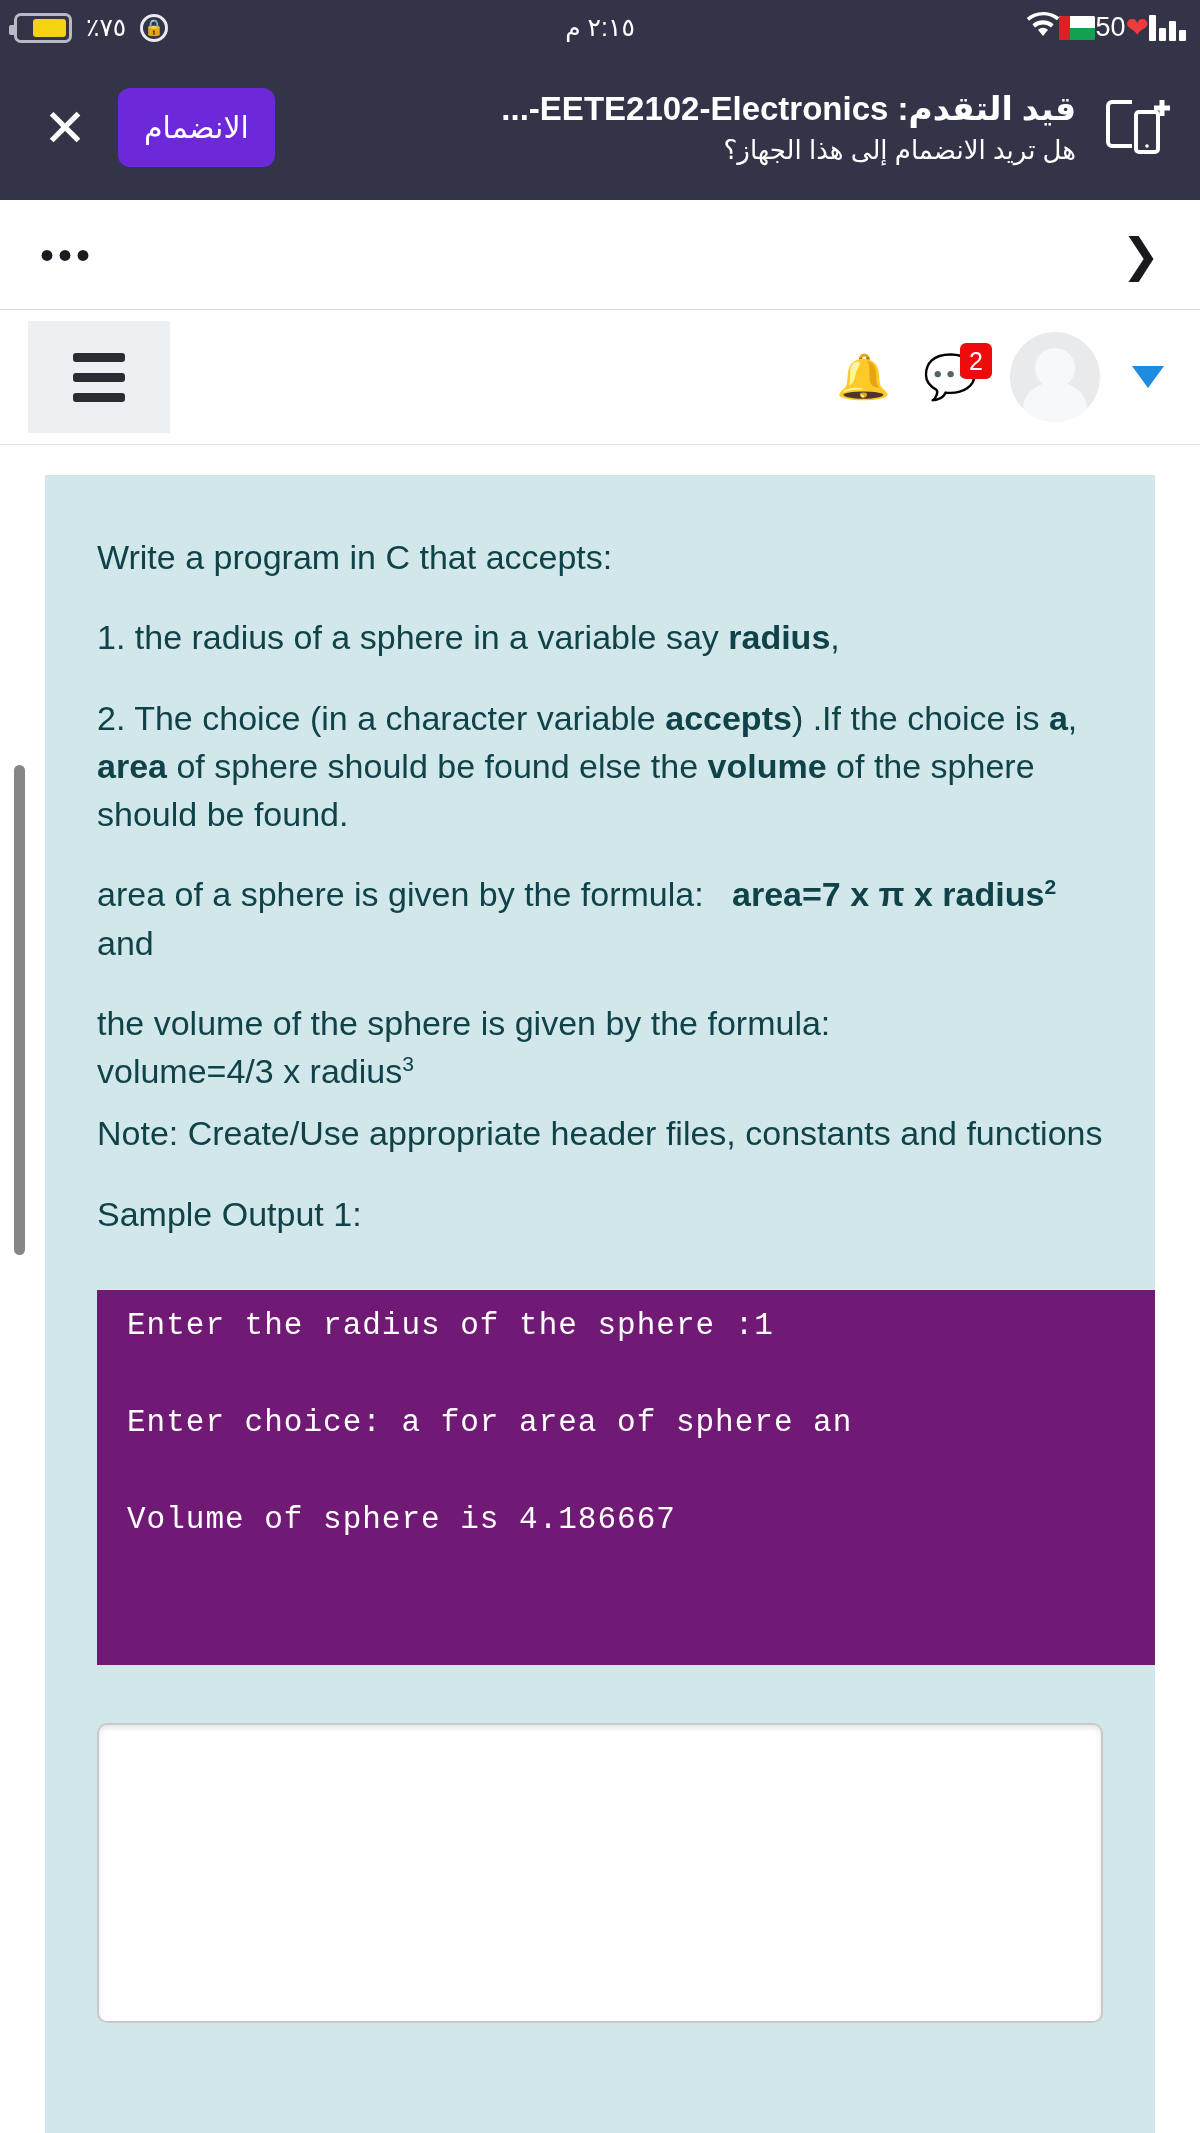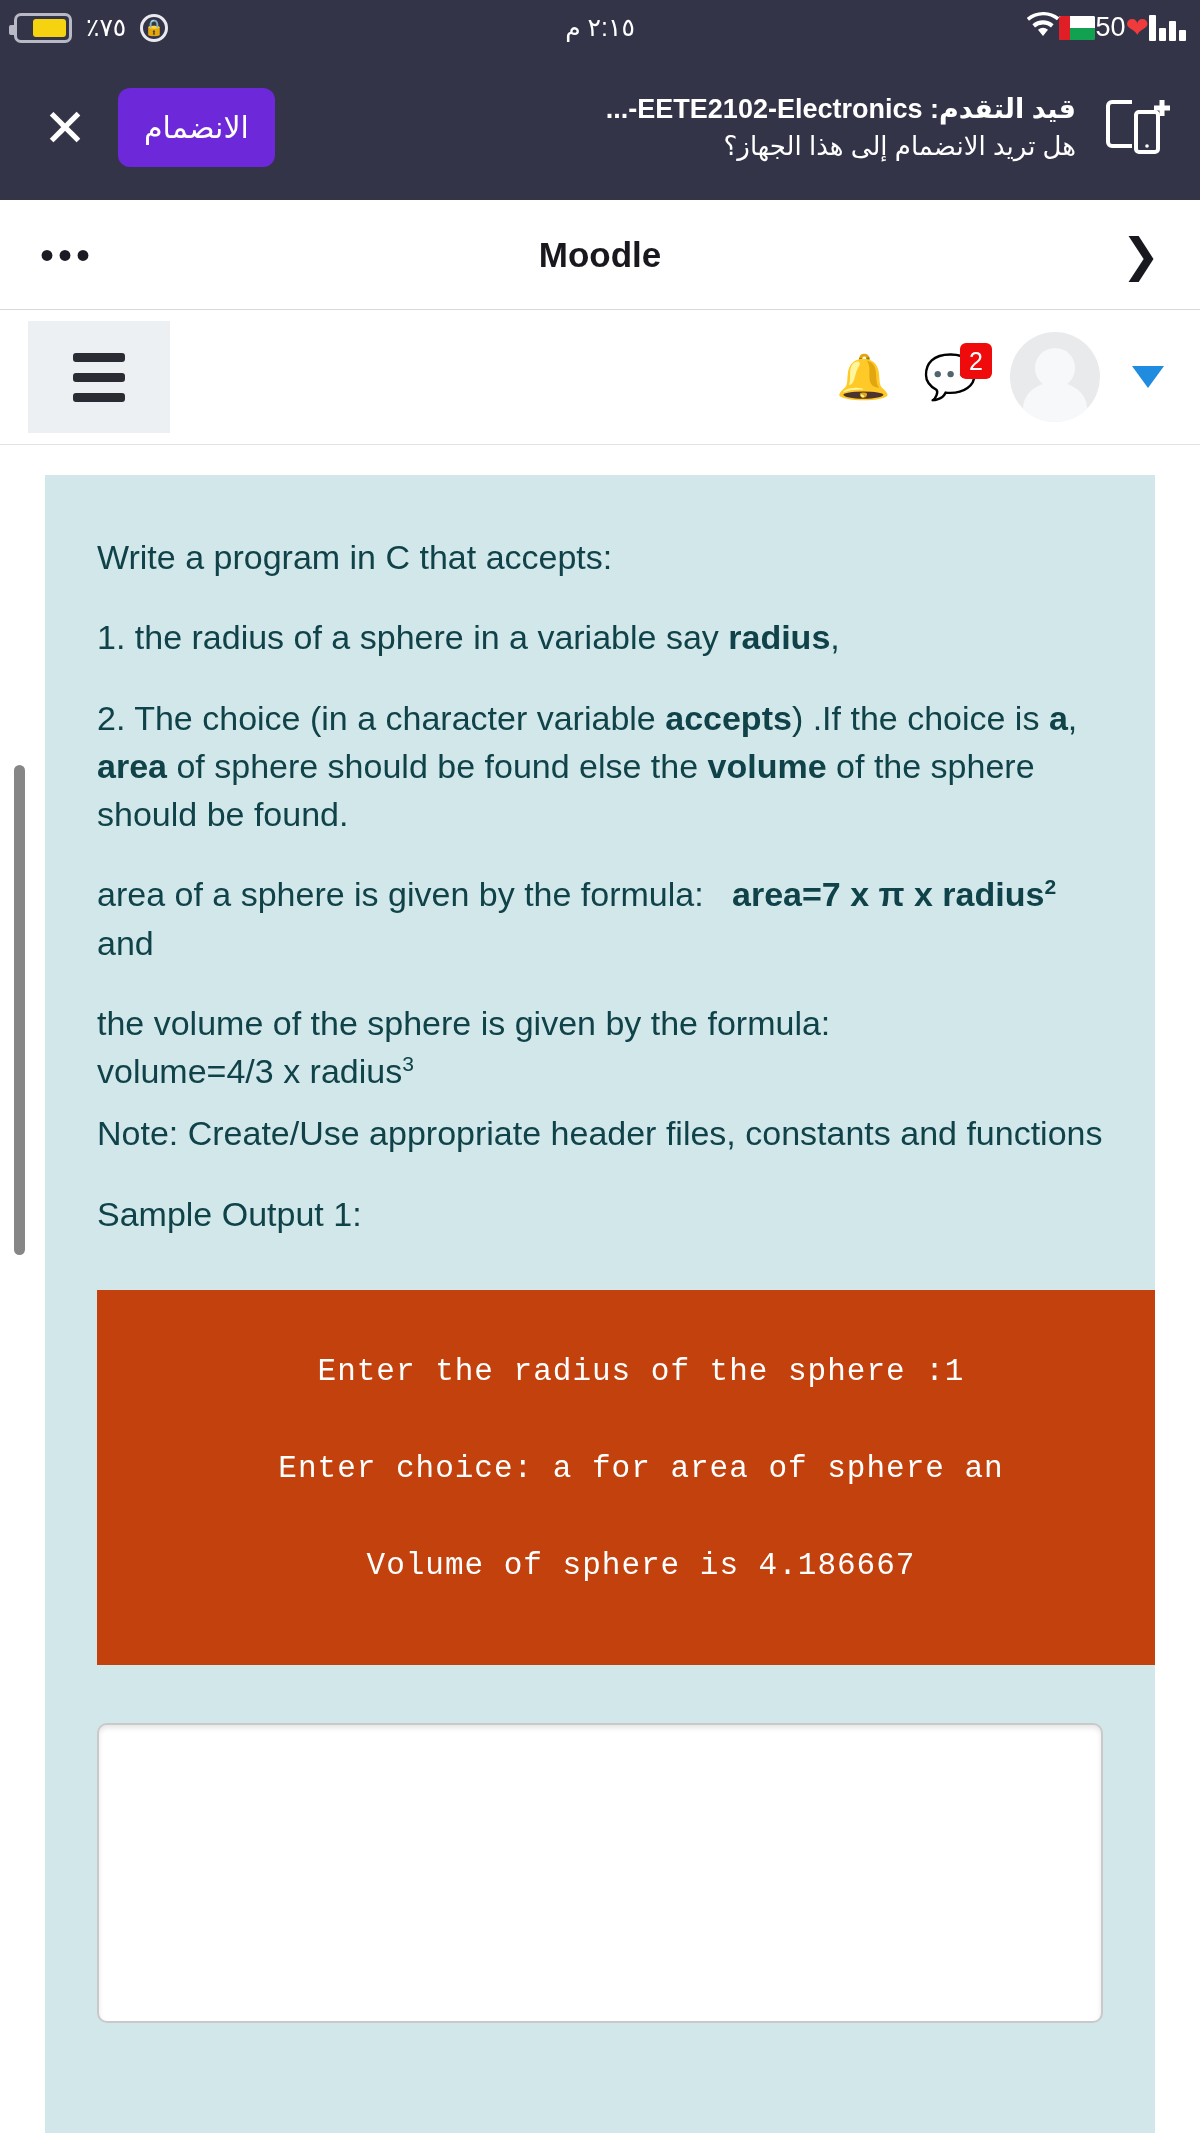--- a/index.html
+++ b/index.html
@@ -74,21 +74,21 @@
   .join-btn {
     background: #6d28d9; color: #ffffff;
     border-radius: 12px; padding: 22px 26px;
     font-size: 30px; margin-left: 18px; white-space: nowrap;
     direction: rtl;
   }
   .notif-text {
     flex: 1; text-align: right; direction: rtl;
     padding: 0 22px; line-height: 1.42;
   }
-  .notif-title { font-size: 27px; font-weight: bold; }
+  .notif-title { font-size: 33px; font-weight: bold; }
   .notif-sub { font-size: 26px; }
   .cast-icon { flex: 0 0 auto; width: 80px; display:flex; align-items:center; justify-content:center; }
 
   
   .appbar {
     height: 110px; background: #ffffff;
     display: flex; align-items: center; padding: 0 40px;
     border-bottom: 1px solid #d8d8d8;
     position: relative;
   }
@@ -139,27 +139,26 @@
     position: absolute; left: 45px; right: 45px; top: 30px; bottom: 0;
     background: #d2e7ea; color: #0f4349;
     padding: 58px 52px 0 52px;
   }
   .card p { font-size: 34px; line-height: 1.42; margin-bottom: 32px; }
   .card p.tight { margin-bottom: 14px; }
   .card b { font-weight: bold; }
   sup { font-size: 0.62em; vertical-align: super; }
 
   .terminal {
-    background: #c2410c; color: #ffffff;
+    background: #701a75; color: #ffffff;
     margin: 52px -52px 0 0; margin-left: 0;
-    height: 375px; padding: 64px 0 0 30px;
+    height: 375px; padding: 18px 0 0 30px;
     font-family: "Liberation Mono", "DejaVu Sans Mono", monospace;
     font-size: 31px; overflow: hidden; white-space: nowrap;
     letter-spacing: 1px;
-    text-align: center;
   }
   .terminal div { margin-bottom: 62px; }
 
   .answerbox {
     margin: 58px 0 0 0; height: 300px; background: #ffffff;
     border: 2px solid #c9c9c9; border-radius: 10px;
     box-shadow: inset 0 3px 5px rgba(0,0,0,.10);
   }
 
   
@@ -218,21 +217,20 @@
       <path d="M30 6 H10 a4 4 0 0 0-4 4 V46 a4 4 0 0 0 4 4 H30"></path>
       <rect x="34" y="16" width="22" height="40" rx="3"></rect>
       <circle cx="45" cy="50" r="1.8" fill="#ffffff" stroke="none"></circle>
       <path d="M60 4 V20 M52 12 H68" stroke-width="5"></path>
     </svg>
   </div>
 </div>
 
 <div class="appbar">
   <div class="appbar-dots">•••</div>
-  <div class="appbar-title">Moodle</div>
   <div class="appbar-next">❯</div>
 </div>
 
 <div class="moodlenav">
   <div class="burger">
     <i></i>
       <i></i>
       <i></i>
   </div>
   <div class="nav-right">

